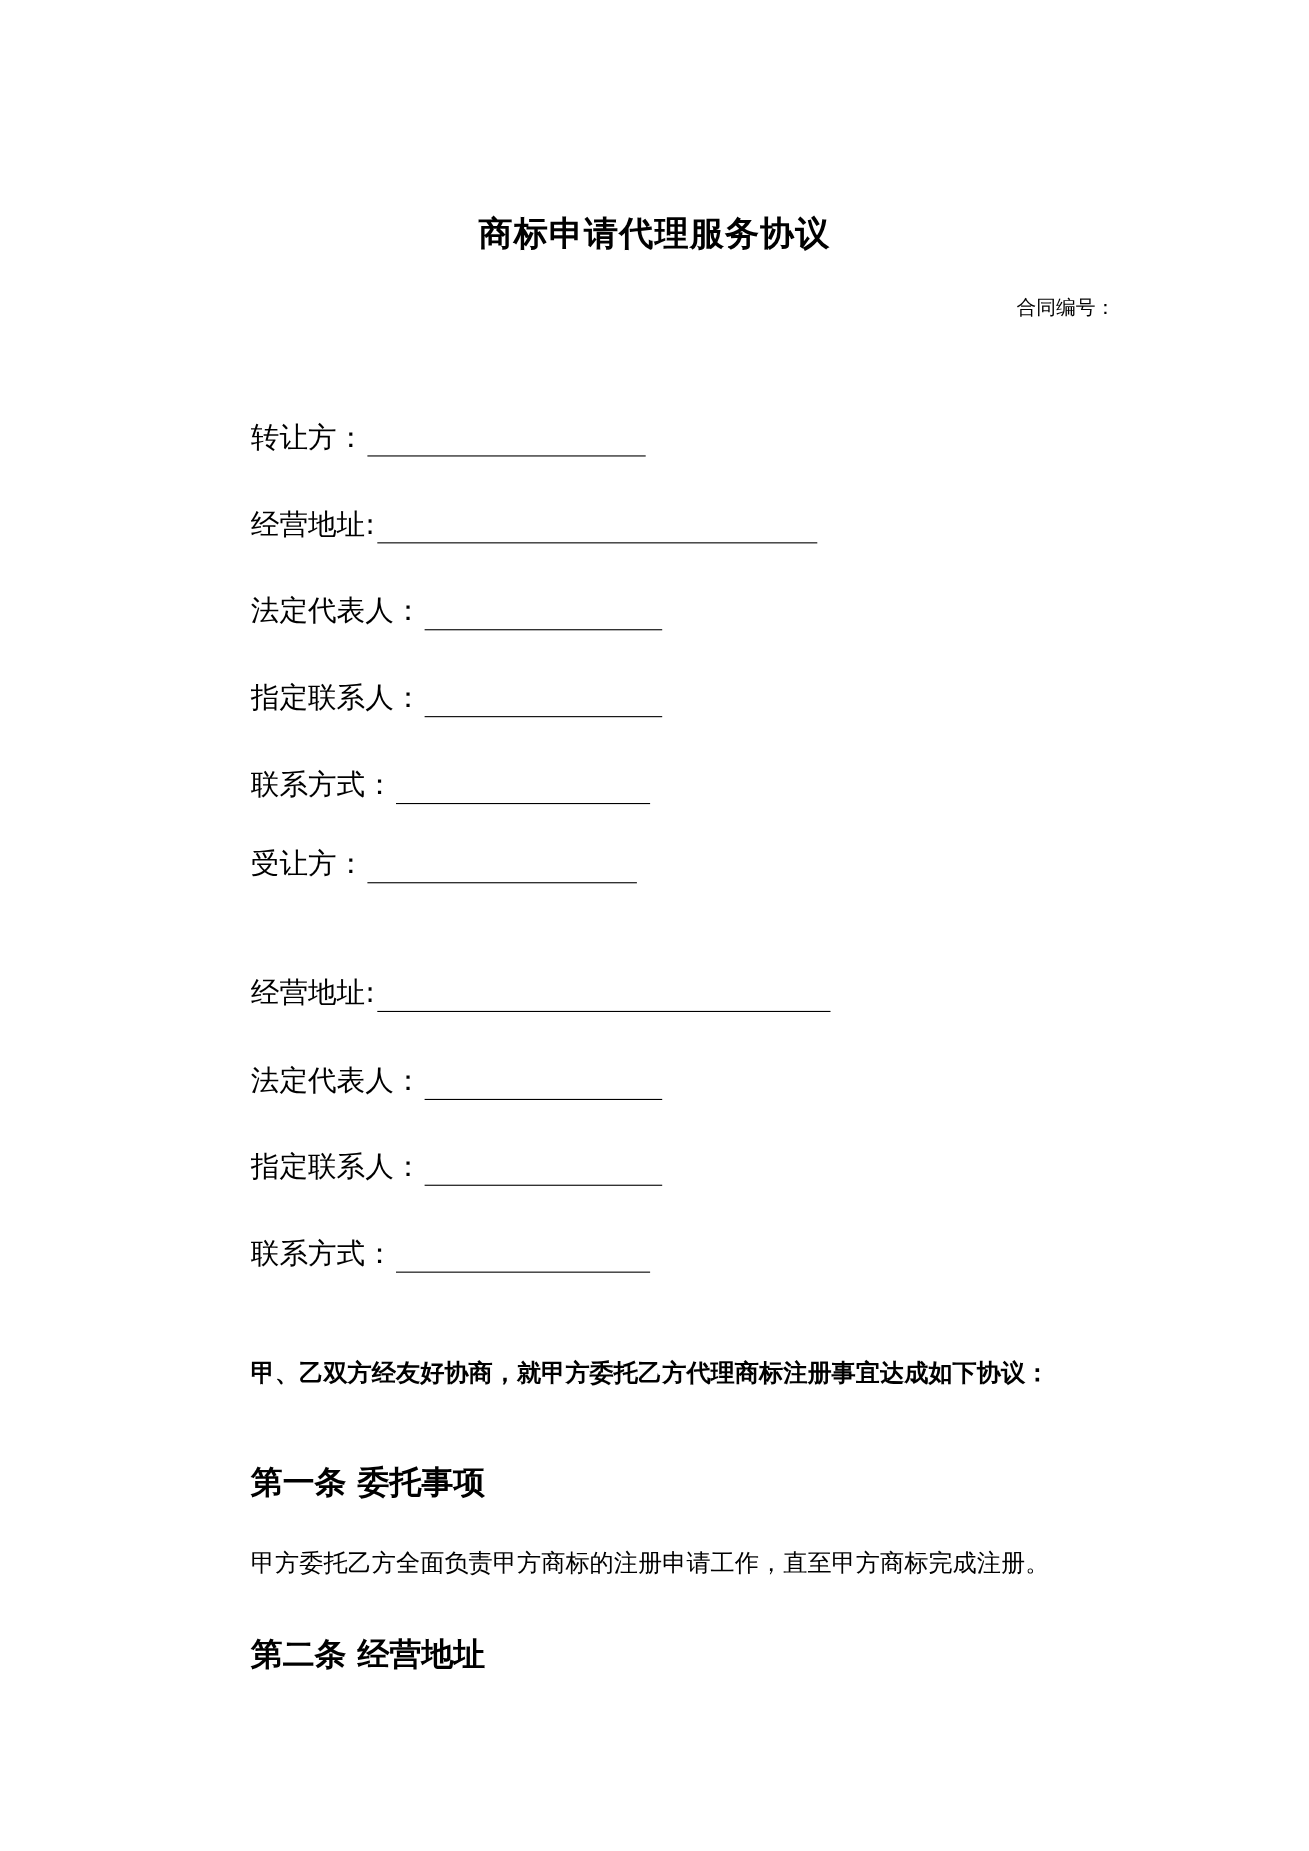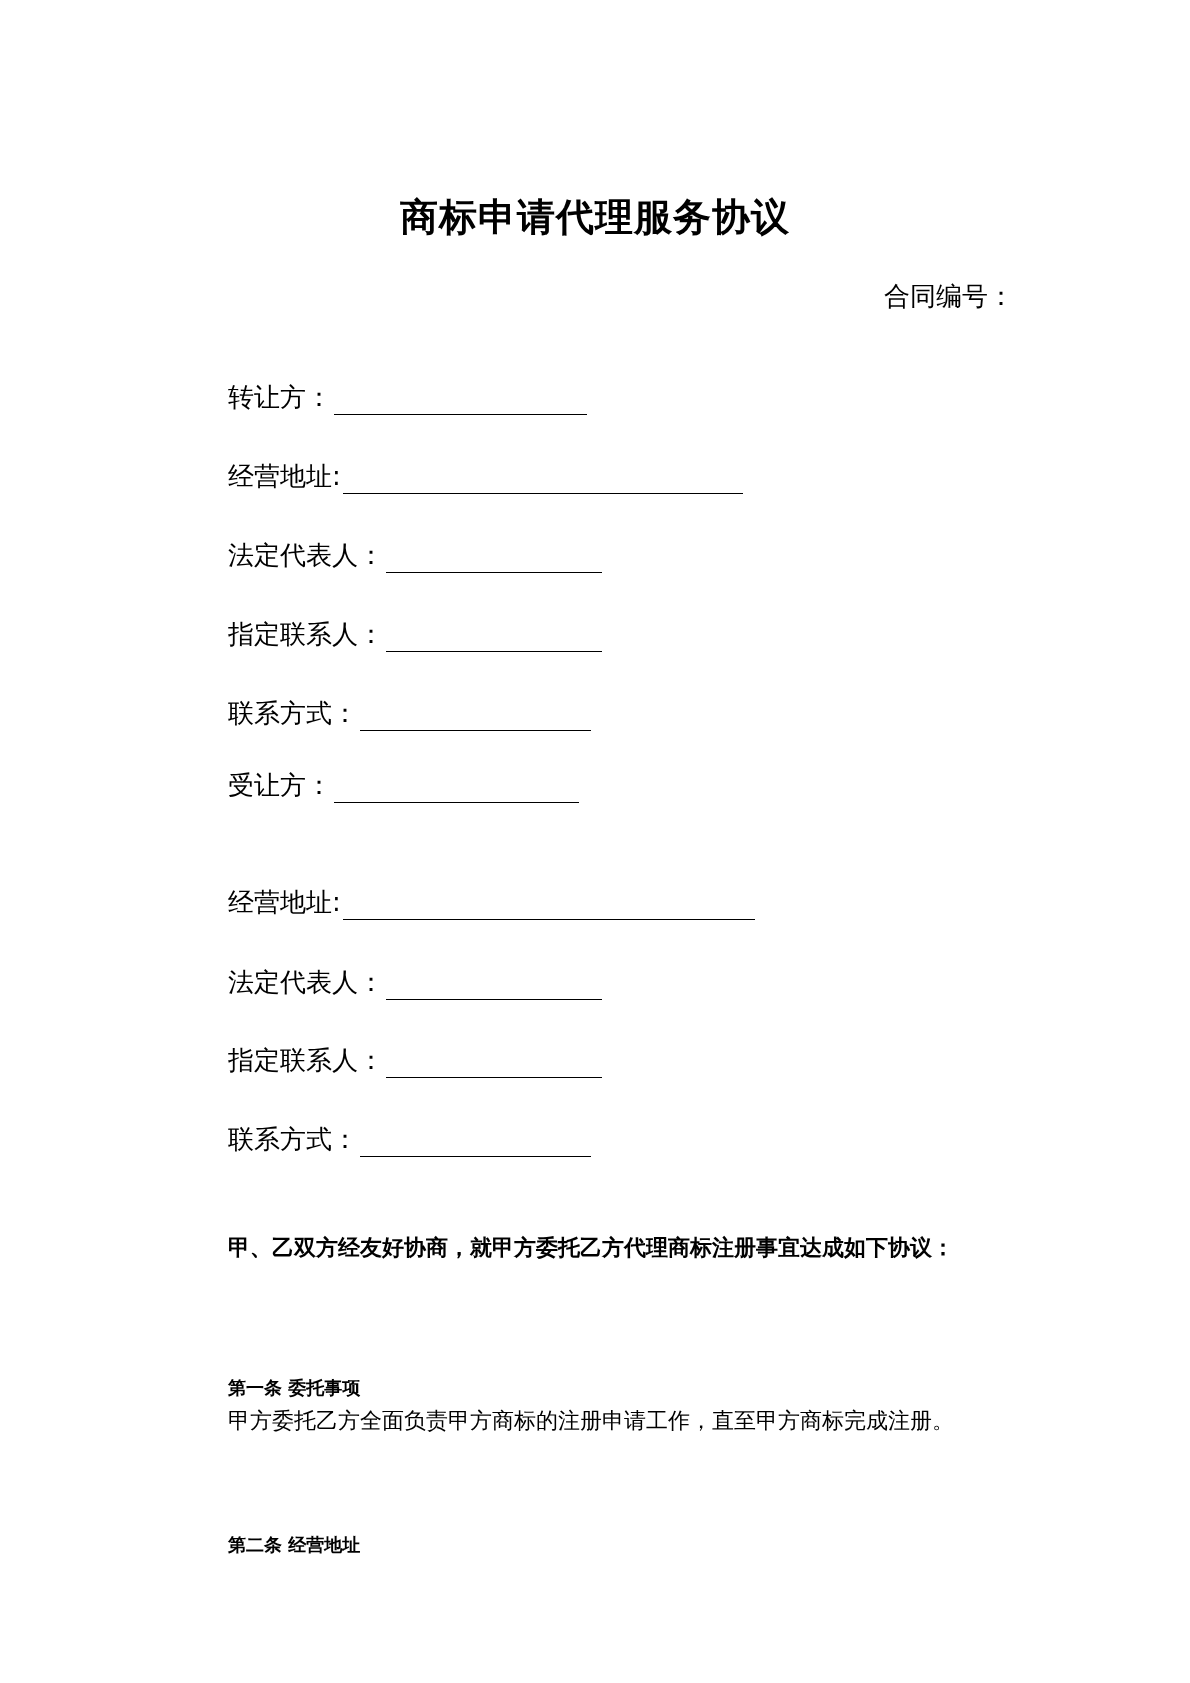--- a/index.html
+++ b/index.html
@@ -1,26 +1,26 @@
 <!DOCTYPE html>
 <html><head>
 <meta charset="utf-8">
 <style>
   html, body { margin: 0; padding: 0; background: #ffffff; }
   body { width: 1190px; height: 1683px; position: relative; overflow: hidden;
          font-family: "DejaVu Sans", "Liberation Sans", sans-serif; color: #000; }
   .abs { position: absolute; white-space: nowrap; }
   .title { left: 0; width: 1190px; text-align: center; top: 192px;
-           font-size: 38px; font-weight: bold; letter-spacing: 1px; }
-  .contract-no { right: 176px; top: 279px; font-size: 26px; }
+           font-size: 31px; font-weight: bold; letter-spacing: 1px; }
+  .contract-no { right: 176px; top: 267px; font-size: 18px; }
   .field { left: 228px; font-size: 26px; display: flex; align-items: flex-end; }
   .field .label { display: inline-block; }
   .field .blank { display: inline-block; border-bottom: 1.5px solid #000; height: 22px; margin-left: 2px; }
   .para { left: 228px; font-size: 22px; }
-  .heading { left: 228px; font-size: 18px; font-weight: bold; margin-top: 48px; }
+  .heading { left: 228px; font-size: 29px; font-weight: bold; }
 </style>
 </head>
 <body>
 
 <div class="abs title">商标申请代理服务协议</div>
 <div class="abs contract-no">合同编号：</div>
 
 <div class="abs field" style="top:380px;">
   <span class="label">转让方：</span>
   <span class="blank" style="width:253px;"></span>

